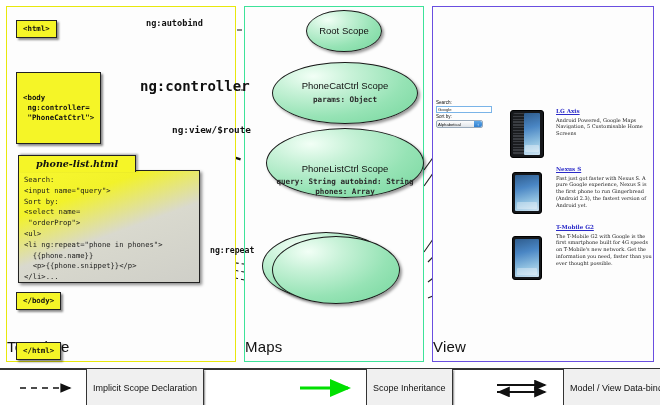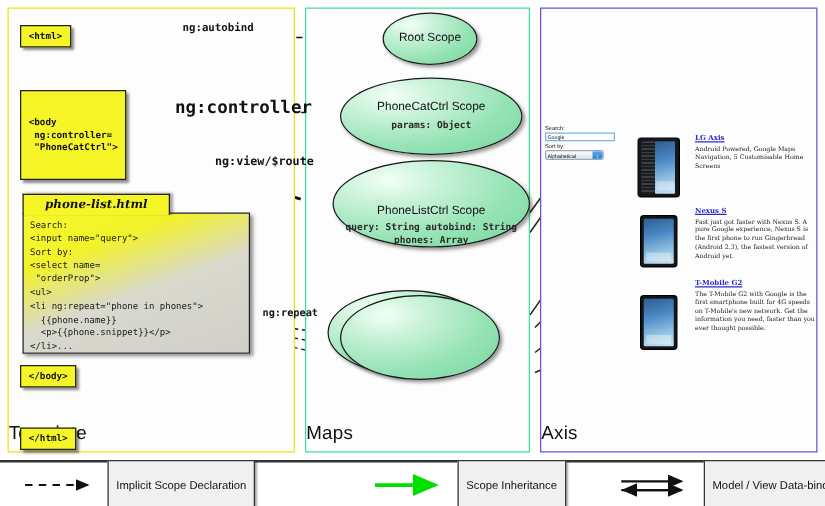--- a/index.html
+++ b/index.html
@@ -227,21 +227,21 @@
 autobind: String
 phones: Array</div>
   </div>
 
   <div id="repeater-wrap">
     <div class="scope rep" id="rep-back2"></div>
     <div class="scope rep" id="rep-back1"></div>
   </div>
 
   <div class="panel" id="panel-view">
-    <div class="panel-title">Axis</div>
+    <div class="panel-title">View</div>
   </div>
 
   <div id="view-form">
     <div class="vf-label">Search:</div>
     <div id="vf-input">Google</div>
     <div class="vf-label" style="margin-top:1px">Sort by:</div>
     <div id="vf-select">
       <span>Alphabetical</span>
       <span class="sel-btn">↕</span>
     </div>

